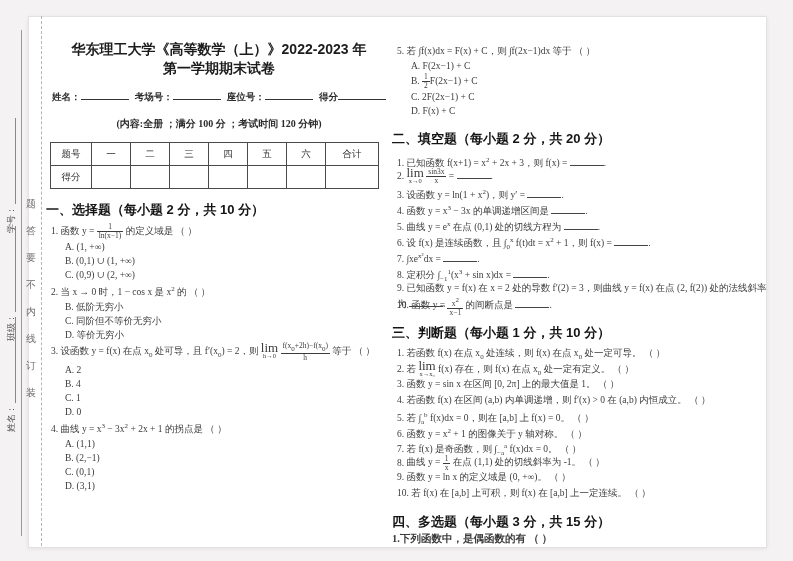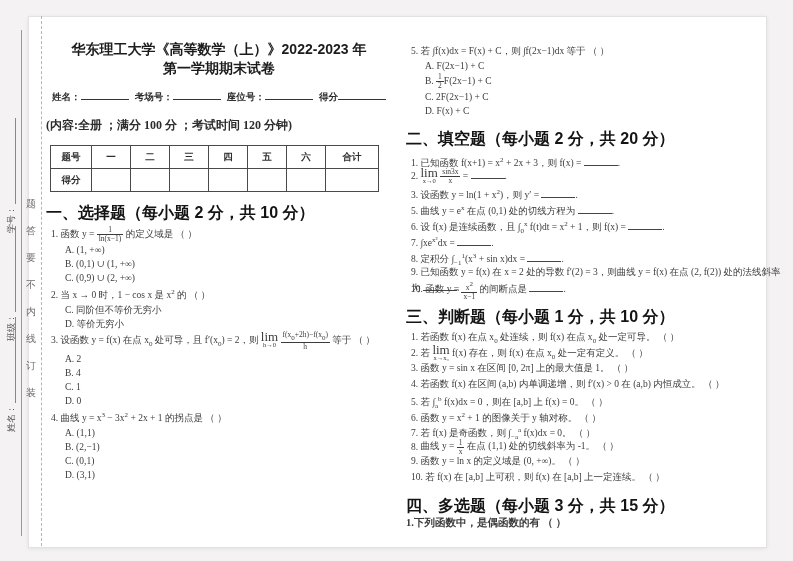--- a/index.html
+++ b/index.html
@@ -20,32 +20,32 @@
     transform:rotate(-90deg);transform-origin:top left;
     font-size:9px;color:#555;white-space:nowrap;
   }
   .bline{display:inline-block;width:86px;border-bottom:1px solid #888;height:9px;margin-left:2px;}
   .seal-solid{position:absolute;left:21px;top:30px;width:1px;height:506px;background:#9a9a9a;}
   .seal-dashed{position:absolute;left:41px;top:16px;height:530px;border-left:1px dashed #b5b5b5;}
   .sealtxt{position:absolute;left:26px;top:197px;display:flex;flex-direction:column;gap:13px;
     font-size:10px;color:#6e6e6e;font-family:"Liberation Sans",sans-serif;}
   
   .col-left{position:absolute;left:46px;top:40px;width:346px;}
-  .col-right{position:absolute;left:406px;top:44px;width:382px;}
+  .col-right{position:absolute;left:392px;top:44px;width:382px;}
   .title{text-align:center;font-family:"Liberation Sans",sans-serif;font-weight:bold;
     font-size:14px;color:#1c1c1c;line-height:19px;}
   .inforow{display:flex;justify-content:space-between;margin:13px 6px 0 6px;
     font-size:9.5px;font-weight:bold;color:#2c2c2c;}
   .iline{display:inline-block;width:48px;border-bottom:1px solid #333;height:8px;}
-  .note{font-size:12px;font-weight:bold;color:#2c2c2c;margin-top:13px;}
+  .note{text-align:center;font-size:10px;font-weight:bold;color:#2c2c2c;margin-top:13px;}
   table.score{border-collapse:collapse;margin:11px 0 0 4px;
     font-size:9.5px;color:#2d2d2d;}
-  table.score td{border:1px solid #4a4a4a;text-align:center;height:22px;padding:0;font-weight:bold;}
+  table.score td{border:1px solid #4a4a4a;text-align:center;height:22px;padding:0;}
   td.c0{width:40px;} td.cm{width:38px;} td.c7{width:52px;}
-  .sec{font-family:"Liberation Sans",sans-serif;font-weight:bold;font-size:16px;
+  .sec{font-family:"Liberation Sans",sans-serif;font-weight:bold;font-size:13px;
     color:#141414;margin:13px 0 5px 0;line-height:16px;}
   .q{margin-left:5px;}
   .stem{line-height:15px;font-size:9.5px;}
   .opt{margin-left:14px;line-height:14px;font-size:9.5px;}
   .item{margin-left:5px;height:16px;line-height:16px;font-size:9.5px;white-space:nowrap;}
   .jitem{height:15.5px;line-height:15.5px;}
   .mitem{font-weight:bold;font-size:10.5px;margin-left:0;}
   .blank{display:inline-block;width:34px;border-bottom:1px solid #444;height:8px;}
   
   .fr{display:inline-flex;flex-direction:column;text-align:center;vertical-align:middle;
@@ -131,20 +131,21 @@
     <div class="stem"><span>1.</span> <span>函数 y = <span class="fr">
             <span class="t">1</span>
             <span class="b">ln(x−1)</span>
           </span> 的定义域是 （ ）</span></div>
     <div class="opt">A. (1, +∞)</div>
     <div class="opt">B. (0,1) ∪ (1, +∞)</div>
     <div class="opt">C. (0,9) ∪ (2, +∞)</div>
   </div>
   <div class="q">
     <div class="stem"><span>2.</span> <span>当 x → 0 时，1 − cos x 是 x<sup>2</sup> 的 （ ）</span></div>
+    <div class="opt">B. 低阶无穷小</div>
     <div class="opt">C. 同阶但不等价无穷小</div>
     <div class="opt">D. 等价无穷小</div>
   </div>
   <div class="q">
     <div class="stem"><span>3.</span> <span>设函数 y = f(x) 在点 x<sub>0</sub> 处可导，且 f′(x<sub>0</sub>) = 2，则 <span class="lim">
             <span class="l">lim</span>
             <span class="u">h→0</span>
           </span> <span class="fr">
             <span class="t">f(x<sub>0</sub>+2h)−f(x<sub>0</sub>)</span>
             <span class="b">h</span>
@@ -178,20 +179,21 @@
   <div class="sec">二、填空题（每小题 2 分，共 20 分）</div>
   <div class="item"><span>1.</span> <span>已知函数 f(x+1) = x<sup>2</sup> + 2x + 3，则 f(x) = <span class="blank"></span>.</span></div>
   <div class="item"><span>2.</span> <span><span class="lim">
           <span class="l">lim</span>
           <span class="u">x→0</span>
         </span> <span class="fr">
           <span class="t">sin3x</span>
           <span class="b">x</span>
         </span> = <span class="blank"></span>.</span></div>
   <div class="item"><span>3.</span> <span>设函数 y = ln(1 + x<sup>2</sup>)，则 y′ = <span class="blank"></span>.</span></div>
+  <div class="item"><span>4.</span> <span>函数 y = x<sup>3</sup> − 3x 的单调递增区间是 <span class="blank"></span>.</span></div>
   <div class="item"><span>5.</span> <span>曲线 y = e<sup>x</sup> 在点 (0,1) 处的切线方程为 <span class="blank"></span>.</span></div>
   <div class="item"><span>6.</span> <span>设 f(x) 是连续函数，且 ∫<sub>0</sub><sup>x</sup> f(t)dt = x<sup>2</sup> + 1，则 f(x) = <span class="blank"></span>.</span></div>
   <div class="item"><span>7.</span> <span>∫xe<sup>x²</sup>dx = <span class="blank"></span>.</span></div>
   <div class="item"><span>8.</span> <span>定积分 ∫<sub>−1</sub><sup>1</sup>(x<sup>3</sup> + sin x)dx = <span class="blank"></span>.</span></div>
   <div class="item" style="white-space:normal;"><span>9.</span> <span>已知函数 y = f(x) 在 x = 2 处的导数 f′(2) = 3，则曲线 y = f(x) 在点 (2, f(2)) 处的法线斜率为 <span class="blank"></span>.</span></div>
   <div class="item"><span>10.</span> <span>函数 y = <span class="fr">
           <span class="t">x<sup>2</sup></span>
           <span class="b">x−1</span>
         </span> 的间断点是 <span class="blank"></span>.</span></div>
 

